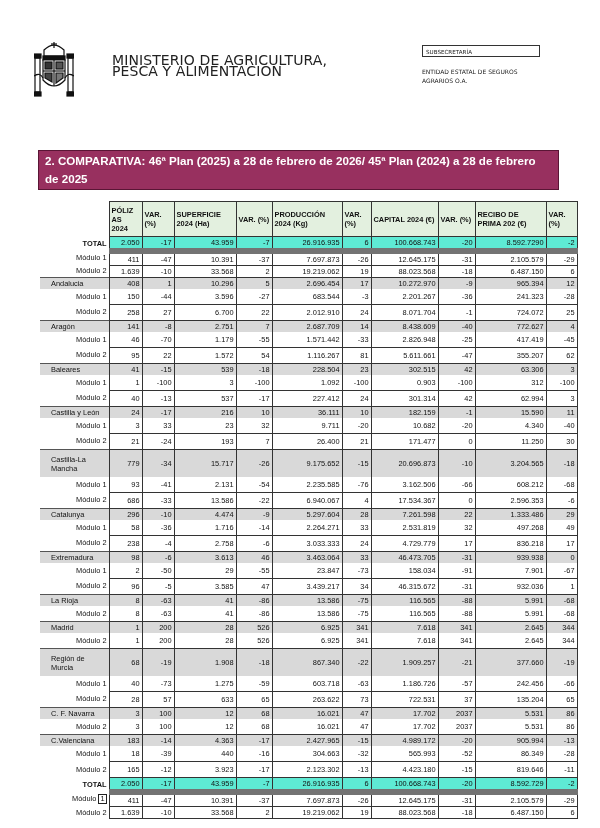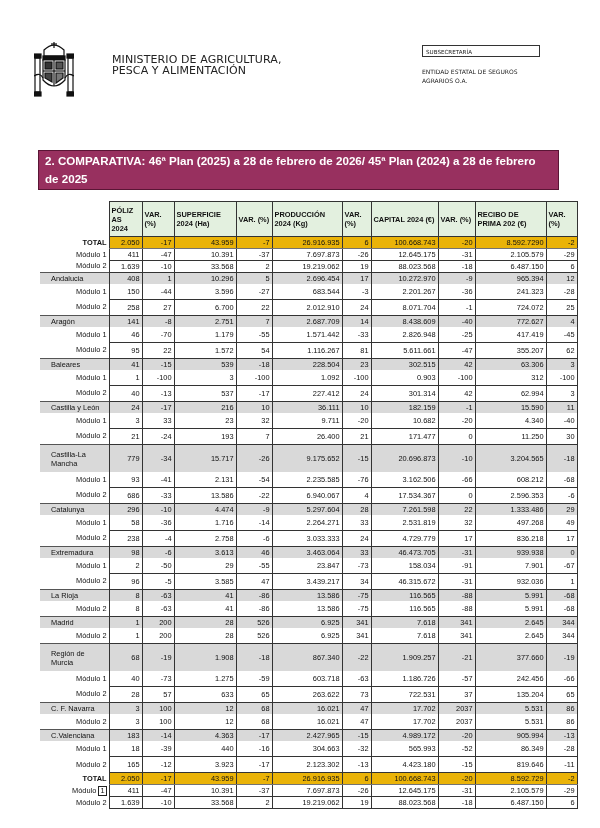--- a/index.html
+++ b/index.html
@@ -1,29 +1,29 @@
 <!DOCTYPE html>
 <html><head>
 <meta charset="utf-8">
 <style>
   html, body { margin:0; padding:0; background:#ffffff; }
   body { width:600px; height:828px; position:relative; overflow:hidden; font-family:"Liberation Sans", sans-serif; color:#111; }
   .page { position:absolute; left:0; top:0; width:600px; height:828px; }
   .crest { position:absolute; left:34px; top:40px; width:40px; height:62px; }
-  .ministry { position:absolute; left:112px; top:55px; font-family:"DejaVu Sans", sans-serif; font-size:11px; line-height:10.5px; letter-spacing:0.1px; color:#222; }
+  .ministry { position:absolute; left:112px; top:55px; font-family:"DejaVu Sans", sans-serif; font-size:14px; line-height:10.5px; letter-spacing:0.1px; color:#222; }
   .subsec { position:absolute; left:422px; top:45px; width:118px; height:12px; border:1px solid #333; font-family:"DejaVu Sans", sans-serif; font-size:5.6px; line-height:12px; padding-left:3px; box-sizing:border-box; color:#222; }
   .entidad { position:absolute; left:422px; top:67px; font-family:"DejaVu Sans", sans-serif; font-size:6px; line-height:9px; color:#222; }
   .banner { position:absolute; left:38px; top:150px; width:521px; height:40px; background:#98305f; border:1px solid #5a1535; box-sizing:border-box; color:#fff; font-weight:bold; font-size:11.6px; line-height:18px; padding:1px 6px 0 6px; }
   table.data { position:absolute; left:40px; top:201px; border-collapse:collapse; font-size:7.4px; table-layout:fixed; }
   table.data td, table.data th { padding:0 2px; height:11px; line-height:10px; white-space:nowrap; overflow:hidden; }
   table.data th { background:#e3f0df; border:1px solid #333; font-weight:bold; text-align:left; font-size:7.4px; line-height:9px; height:34px; white-space:normal; }
   table.data th.blank { background:transparent; border:none; }
   td.num { border-left:1px solid #333; border-right:1px solid #333; text-align:right; }
   td.lbl { text-align:right; padding-right:3px;margin-left:20px; }
-  tr.total td { background:#eab308; border-top:1px solid #333; border-bottom:1px solid #737373; }
+  tr.total td { background:#5eead4; border-top:1px solid #333; border-bottom:6px solid #737373; }
   tr.total td.lbl { background:transparent; font-weight:bold; border:none; }
   tr.region td { background:#d9d9d9; border-top:1.5px solid #555; font-weight:normal; }
   tr.region td.lbl { font-weight:normal; text-align:left; padding-left:11px; }
   tr.tall td { height:27px; }
   tr.region.tall td.lbl { white-space:normal; line-height:9px; }
   tr.mod td.num { border-bottom:1px solid #333; }
   tr.mod.spaced td { height:15px; }
   tr.last td.num { border-bottom:1px solid #333; }
   .boxed1 { display:inline-block; border:1px solid #222; padding:0 1px; line-height:8px; }
 </style>

